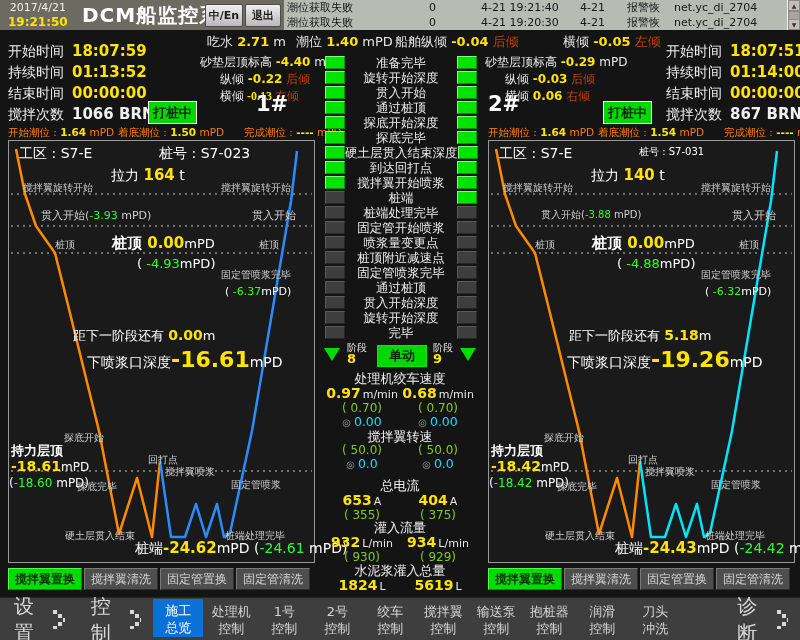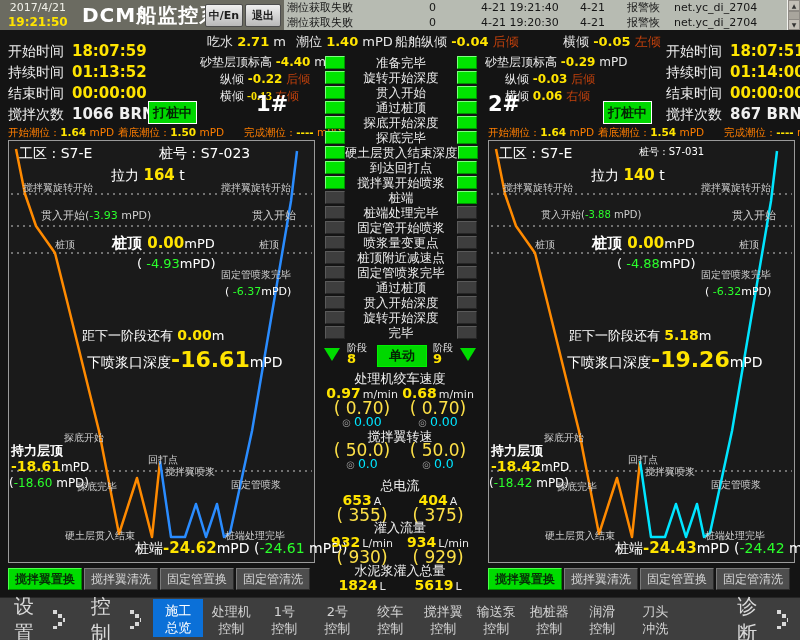--- a/index.html
+++ b/index.html
@@ -57,21 +57,21 @@
   .stage{position:absolute;top:0;text-align:left;line-height:11px;}
   .stage .sl{font-size:10px;color:#e8e8e8;}
   .stage .sv{font-size:13px;color:#ffe400;font-weight:bold;}
   .mode-btn{position:absolute;left:57px;top:3px;width:48px;height:20px;background:#00d800;border:1px solid #00f000;
     color:#032603;font-size:13px;font-weight:bold;display:flex;align-items:center;justify-content:center;}
   .meter{position:absolute;left:0;width:160px;text-align:center;}
   .meter .mtitle{font-size:13px;color:#f0f0f0;line-height:15px;}
   .mcols{display:grid;grid-template-columns:1fr 1fr;padding:0 4px;}
   .mmain{font-size:14px;font-weight:bold;color:#ffe400;line-height:14px;}
   .mmain .unit{font-size:11px;font-weight:normal;color:#e8e8e8;margin-left:2px;}
-  .mset{font-size:17px;color:#fde047;line-height:13px;}
+  .mset{font-size:12px;color:#84cc16;line-height:13px;}
   .maux{font-size:12.5px;color:#00e5ff;line-height:13px;}
   .maux .tgt{color:#9a9a9a;font-size:10px;margin-right:3px;}
   
   .navbar{position:absolute;left:0;top:597px;width:800px;height:43px;background:#3e3e3e;border-top:1px solid #252525;
     display:flex;align-items:center;}
   .nav-menu{font-size:20px;color:#dadada;letter-spacing:2px;margin-left:14px;}
   .nav-arrow{margin:0 12px 0 6px;}
   .nav-tab{min-width:44px;padding:1px 3px;margin-right:3px;text-align:center;font-size:13px;line-height:17px;color:#d4d4d4;}
   .nav-tab.active{background:#0b70d8;color:#ffffff;margin-top:-4px;padding-top:3px;}
   .nav-diag{font-size:20px;color:#dadada;letter-spacing:2px;margin-left:54px;}
@@ -165,21 +165,21 @@
         <div class="cl" style="left: 14px; top: 40px;"><span>搅拌翼旋转开始</span></div>
         <div class="cl" style="left: 212px; top: 40px;"><span>搅拌翼旋转开始</span></div>
         <div class="cl" style="left: 32px; top: 67px; font-size: 11px;"><span>贯入开始(</span><span class="vg">-3.93</span><span> mPD)</span></div>
         <div class="cl" style="left: 243px; top: 67px; font-size: 11px;"><span>贯入开始</span></div>
         <div class="cl" style="left: 46px; top: 97px;"><span>桩顶</span></div>
         <div class="cl" style="left: 250px; top: 97px;"><span>桩顶</span></div>
         <div class="cl" style="left: 103px; top: 93px; font-size: 15px; color: rgb(255, 255, 255); font-weight: bold;"><span>桩顶</span> <span class="vy">0.00</span><span style="font-weight: normal; font-size: 13px;">mPD</span></div>
         <div class="cl" style="left: 128px; top: 115px; font-size: 13px; color: rgb(255, 255, 255);">( <span class="vg">-4.93</span><span>mPD</span>)</div>
         <div class="cl" style="left: 212px; top: 127px;"><span>固定管喷浆完毕</span></div>
         <div class="cl" style="left: 216px; top: 144px; font-size: 11px; color: rgb(255, 255, 255);">( <span class="vg">-6.37</span><span>mPD</span>)</div>
-        <div class="cl" style="left: 73px; top: 186px; font-size: 13px; color: rgb(255, 255, 255);"><span>距下一阶段还有</span>    <span class="vy" style="font-size: 14px;">0.00</span><span>m</span></div>
+        <div class="cl" style="left: 64px; top: 186px; font-size: 13px; color: rgb(255, 255, 255);"><span>距下一阶段还有</span>    <span class="vy" style="font-size: 14px;">0.00</span><span>m</span></div>
         <div class="cl" style="left: 78px; top: 206px; font-size: 14px; color: rgb(255, 255, 255);"><span>下喷浆口深度</span><span class="vy" style="font-size: 22px;">-16.61</span><span>mPD</span></div>
         <div class="cl" style="left: 55px; top: 290px;"><span>探底开始</span></div>
         <div class="cl" style="left: 139px; top: 312px;"><span>回打点</span></div>
         <div class="cl" style="left: 156px; top: 324px;"><span>搅拌翼喷浆</span></div>
         <div class="cl" style="left: 2px; top: 301px; font-size: 13px; color: rgb(255, 255, 255); font-weight: bold;"><span>持力层顶</span></div>
         <div class="cl" style="left: 2px; top: 317px; font-size: 14px; font-weight: bold;"><span class="vy">-18.61</span><span style="color: rgb(255, 255, 255); font-size: 12px; font-weight: normal;">mPD</span></div>
         <div class="cl" style="left: 0px; top: 335px; font-size: 12px; color: rgb(255, 255, 255);">(<span class="vg">-18.60</span> mPD)</div>
         <div class="cl" style="left: 68px; top: 339px;"><span>探底完毕</span></div>
         <div class="cl" style="left: 222px; top: 337px;"><span>固定管喷浆</span></div>
         <div class="cl" style="left: 56px; top: 388px;"><span>硬土层贯入结束</span></div>

